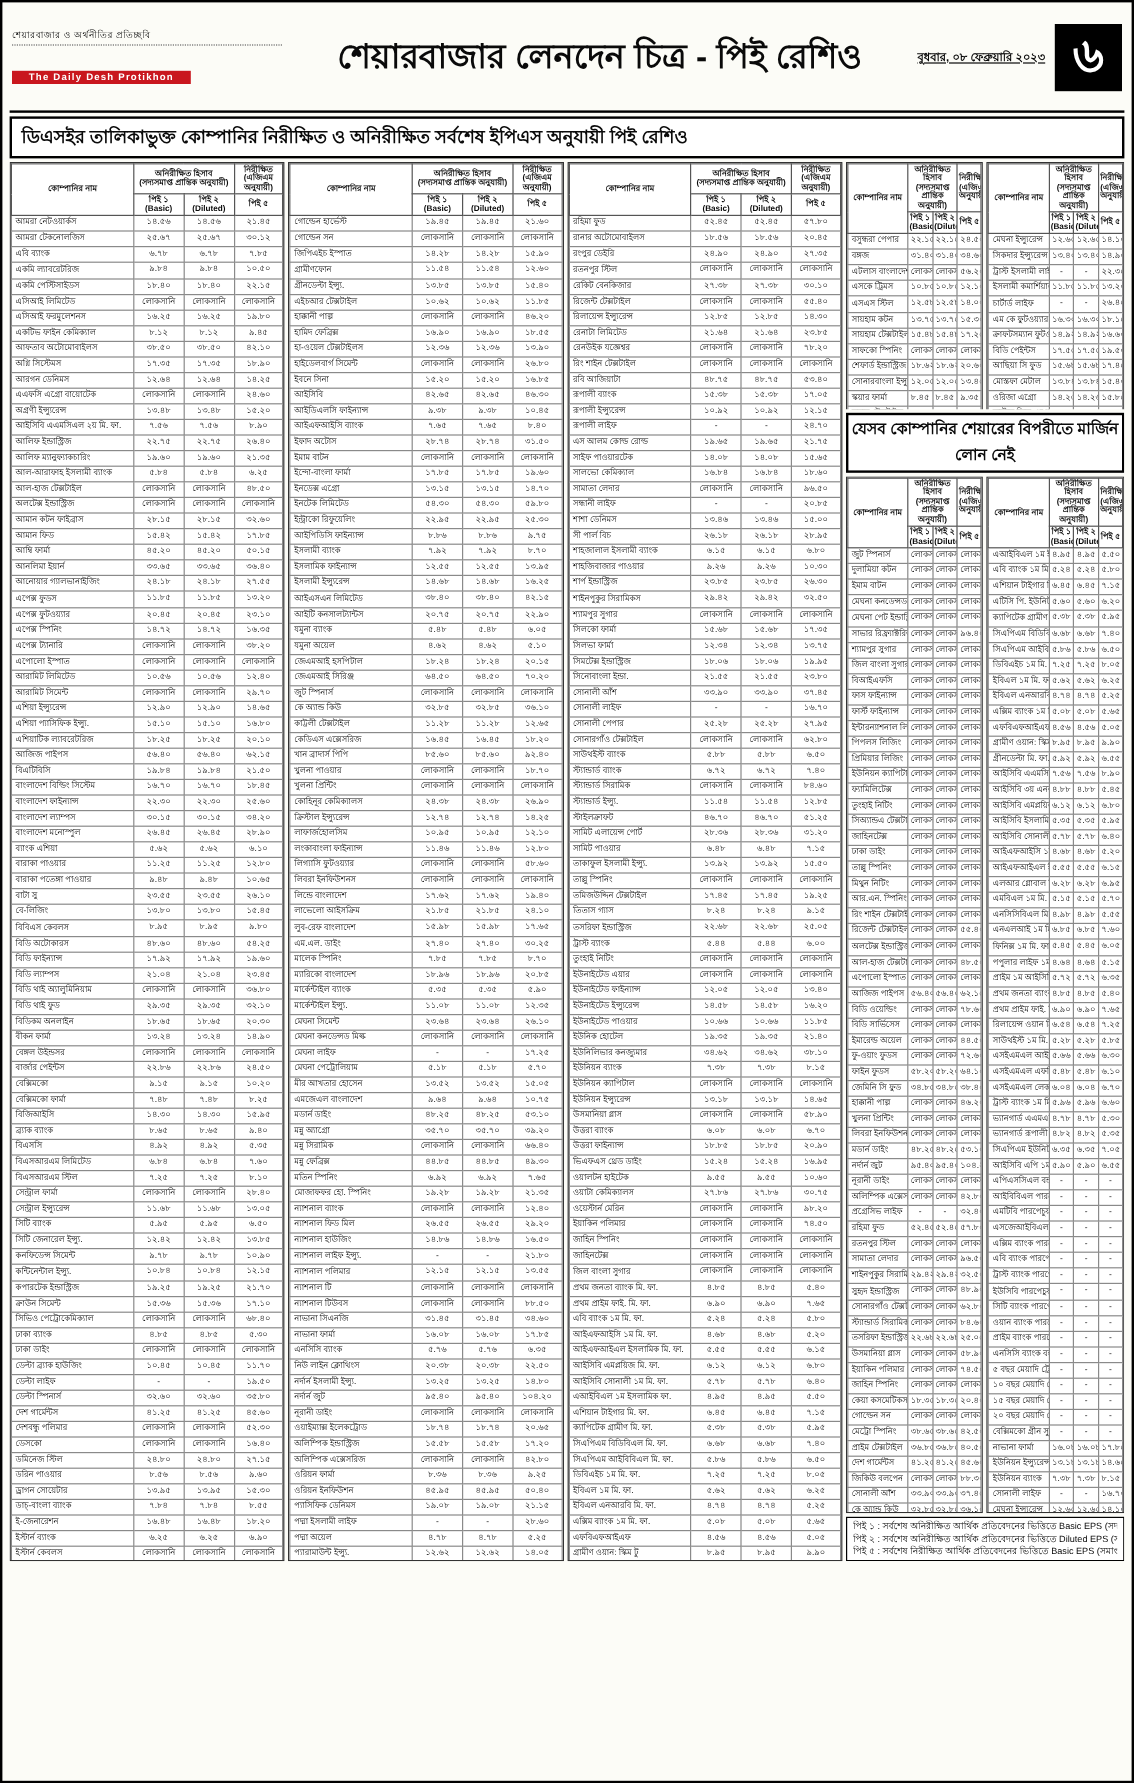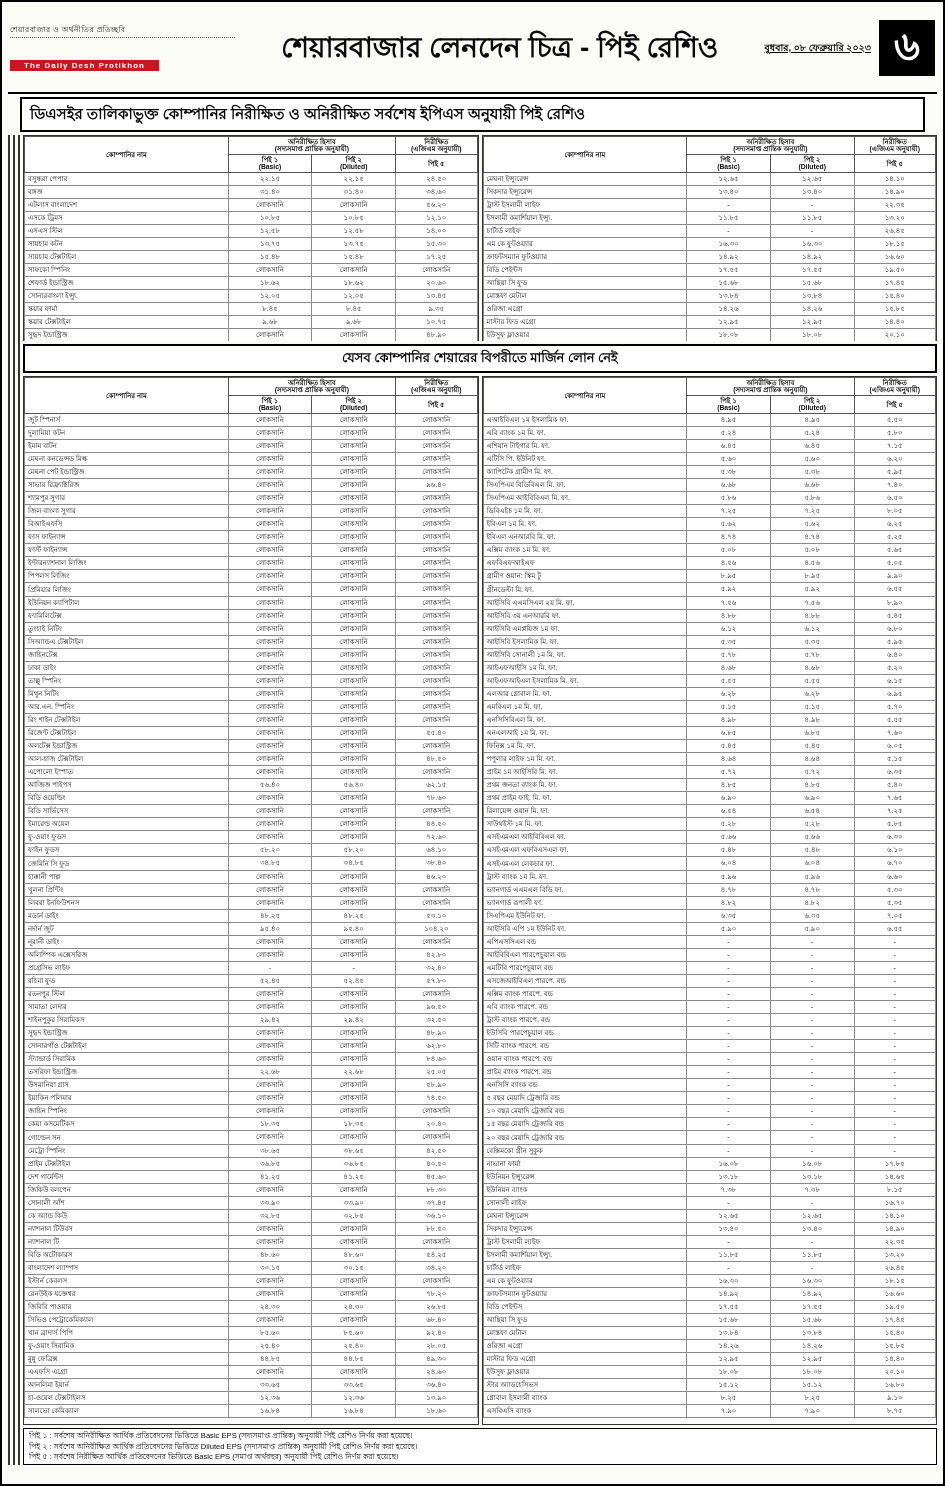--- a/index.html
+++ b/index.html
@@ -15,23 +15,23 @@
   .tagline{font-size:7.5px;letter-spacing:.5px;border-bottom:1px dotted #666;padding-bottom:1px;margin-bottom:16px;white-space:nowrap;overflow:hidden;}
   .logo-row{display:flex;align-items:center;gap:5px;}
   .logo-mark{width:16px;height:30px;background:#c9171e;flex:0 0 auto;}
   .logo{font-size:31px;font-weight:800;color:#c9171e;line-height:1;white-space:nowrap;}
   .logo-strip{display:inline-block;background:#c9171e;color:#fff;font-size:8px;font-weight:bold;letter-spacing:1px;padding:1px 14px;margin-top:3px;}
   .page-title{flex:1;text-align:center;font-size:28px;font-weight:800;line-height:1.05;}
   .date-block{flex:0 0 auto;display:flex;align-items:center;gap:8px;}
   .date{font-size:9.5px;font-weight:bold;white-space:nowrap;text-decoration:underline;}
   .page-num{width:56px;height:56px;background:#000;color:#fff;font-size:40px;font-weight:800;display:flex;align-items:center;justify-content:center;}
   
-  .section-bar{border:2px solid #000;font-weight:800;font-size:15px;padding:3px 8px;margin:3px 12px;background:#fff;}
+  .section-bar{border:2px solid #000;font-weight:800;font-size:15px;padding:3px 8px;margin:3px 0;background:#fff;}
   
-  .content{display:grid;grid-template-columns:repeat(3,1fr);gap:3px;height:1330px;overflow:hidden;}
+  .content{display:grid;grid-template-columns:repeat(4,1fr);gap:3px;height:1166px;overflow:hidden;}
   .col{border:1px solid #333;overflow:hidden;background:#fff;}
   .right-area{grid-column:4/6;display:flex;flex-direction:column;gap:3px;overflow:hidden;}
   .top-tables{display:grid;grid-template-columns:1fr 1fr;gap:3px;height:206px;overflow:hidden;flex:0 0 auto;}
   .top-tables .col{height:100%;}
   .margin-title{border:2px solid #000;background:#fff;font-weight:800;font-size:13px;text-align:center;padding:2px 2px;flex:0 0 auto;}
   .margin-tables{display:grid;grid-template-columns:1fr 1fr;gap:3px;flex:1;overflow:hidden;}
   .footnotes{border:1.5px solid #000;background:#fff;font-size:7.6px;line-height:1.35;padding:2px 5px;flex:0 0 auto;}
   .footnotes div{white-space:nowrap;overflow:hidden;}
   
   table{width:100%;border-collapse:collapse;table-layout:fixed;}

